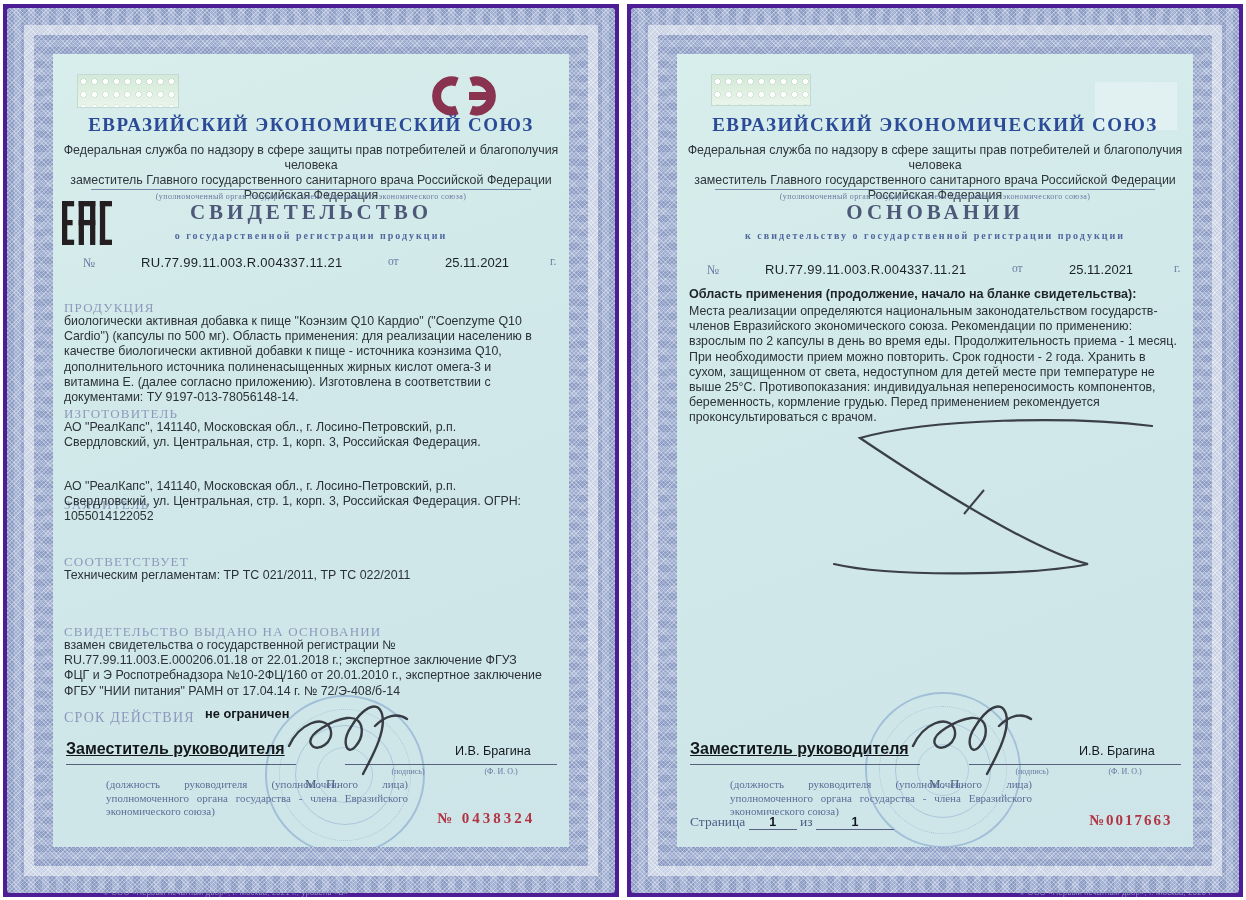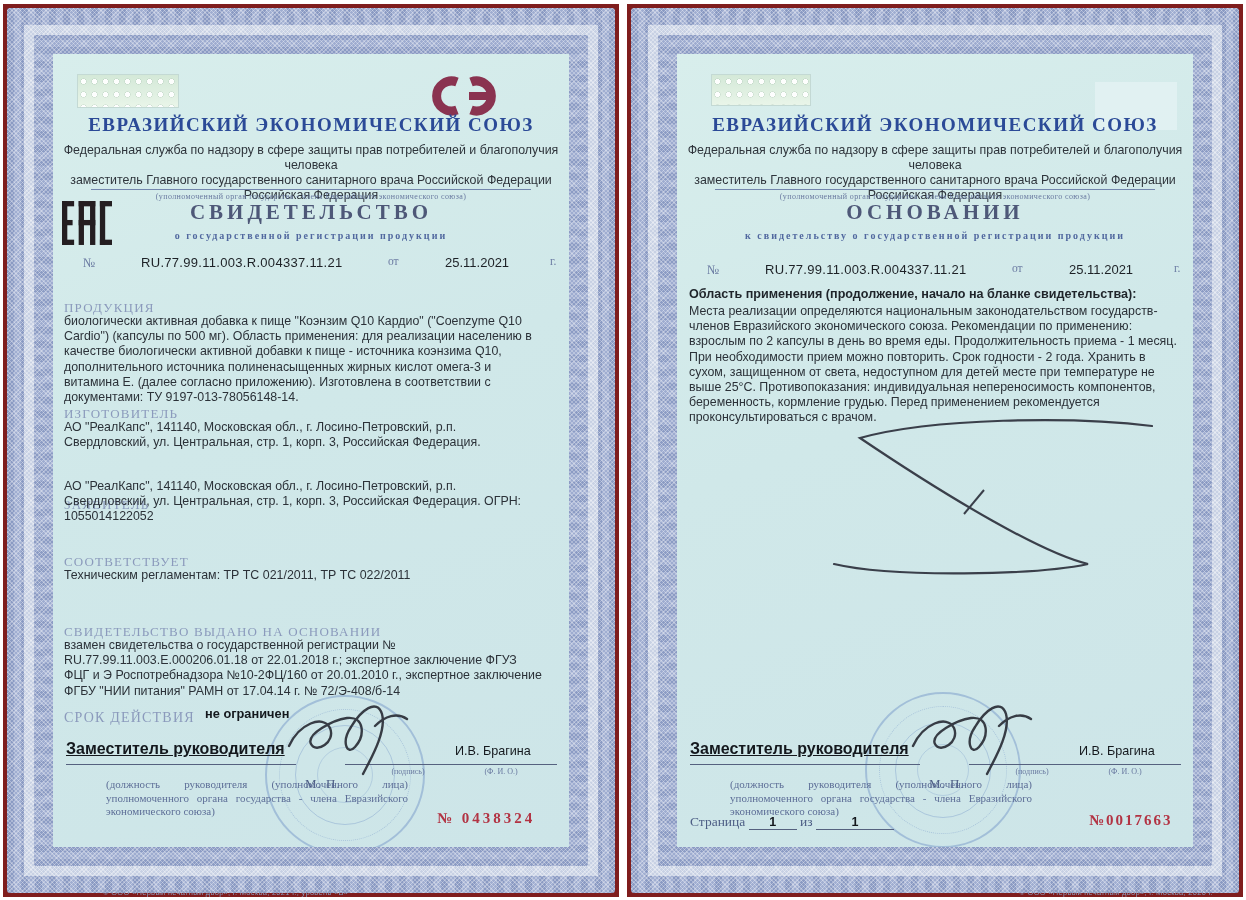--- a/index.html
+++ b/index.html
@@ -2,21 +2,21 @@
 <html lang="ru"><head>
 <meta charset="utf-8">
 <style>
   html,body{margin:0;padding:0;}
   body{
     width:1246px;height:900px;position:relative;
     background:#ffffff;
     font-family:"Liberation Sans", sans-serif;
     overflow:hidden;
   }
-  .sheet{position:absolute;top:4px;height:893px;width:616px;background:#7f1d1d;padding:4px;box-sizing:border-box;}
+  .sheet{position:absolute;top:4px;height:893px;width:616px;background:#4c1d95;padding:4px;box-sizing:border-box;}
   .sheet-left{left:3px;}
   .sheet-right{left:627px;}
   .band-dark{
     height:100%;box-sizing:border-box;padding:17px;border-radius:3px;
     background:
       repeating-linear-gradient(45deg, rgba(255,255,255,.30) 0 1px, rgba(255,255,255,0) 1px 3px),
       repeating-linear-gradient(-45deg, rgba(255,255,255,.30) 0 1px, rgba(255,255,255,0) 1px 3px),
       repeating-linear-gradient(90deg, rgba(122,138,180,.35) 0 7px, rgba(255,255,255,.12) 7px 14px),
       #93a3cb;
   }

